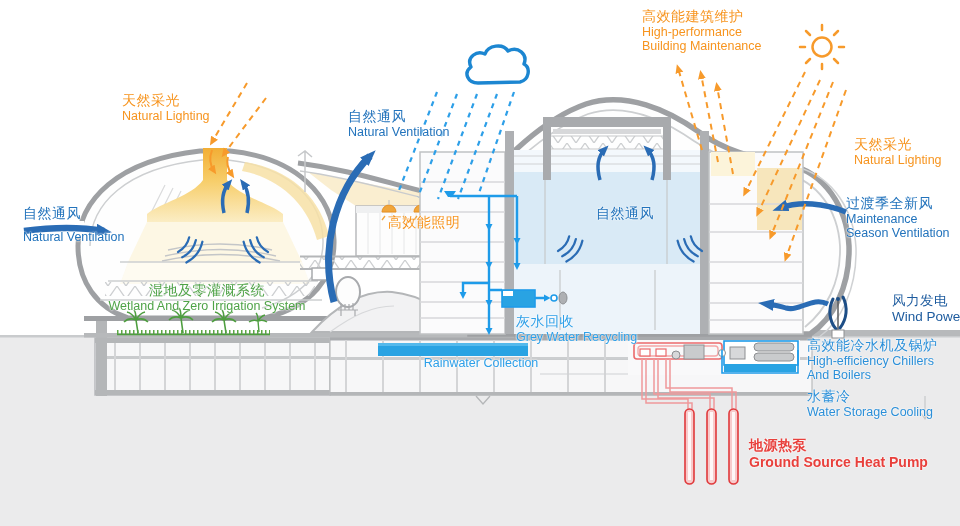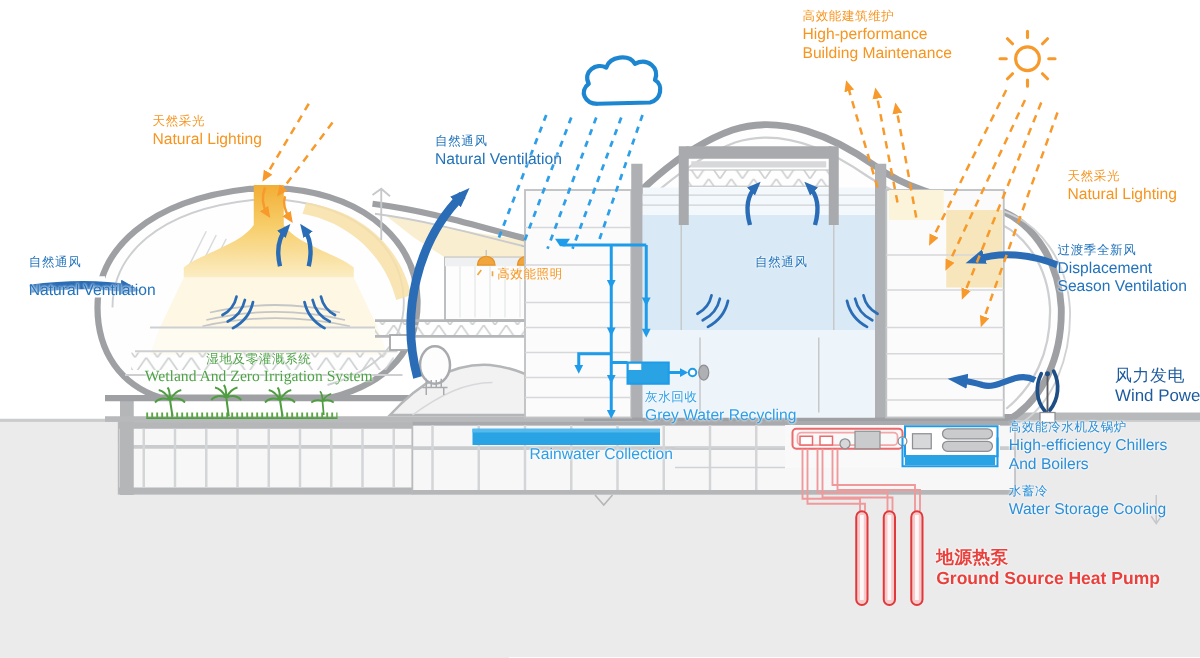--- a/index.html
+++ b/index.html
@@ -1,28 +1,28 @@
 <!DOCTYPE html>
 <html style="--orange: #F7941E; --blue: #2273BC; --sky-blue: #2D9FE8; --mid-blue: #2B8FD8; --navy: #1D5B9E; --green: #4FA347; --red: #E8403C; --water: #29A3E3; --pipe-blue: #1E9BE9; --arrow-blue: #2A6CB5; --outline-gray: #9EA0A3; --ground-gray: #EBEBEC; --glow-yellow: #F5BC3F;"><head>
 <meta charset="utf-8">
 <style>
   html,body{margin:0;padding:0;background:#fff;}
   #stage{position:relative;width:960px;height:526px;overflow:hidden;
          font-family:"Liberation Sans","DejaVu Sans",sans-serif;background:#fff;}
   #drawing{position:absolute;left:0;top:0;}
   .lbl{position:absolute;line-height:1.18;text-shadow:0 0 2px #fff,0 0 2px #fff;white-space:nowrap;}
-  .lbl .zh{font-size:10px;letter-spacing:.5px;}
+  .lbl .zh{font-size:14px;letter-spacing:.5px;}
   .lbl .en{font-size:12.5px;}
   .center{text-align:center;}
   .orange{color:var(--orange);}
   .blue{color:var(--blue);}
   .sky{color:var(--sky-blue);}
   .mid{color:var(--mid-blue);}
   .navy{color:var(--navy);}
-  .green{color:var(--green);font-family:Liberation Serif, serif;}
+  .green{color:var(--green);}
   .red{color:var(--red);}
   .red .zh,.red .en{font-size:14px;font-weight:bold;}
   .navy .zh,.navy .en{font-size:13.5px;margin-left:40px;}
 </style>
 </head>
 <body>
 
 <div id="stage">
 
 <svg id="drawing" width="960" height="526" viewBox="0 0 960 526">
@@ -313,21 +313,21 @@
   <div class="en">Building Maintenance</div>
 </div>
 
 <div class="lbl orange" style="left:854px;top:136px">
   <div class="zh">天然采光</div>
   <div class="en">Natural Lighting</div>
 </div>
 
 <div class="lbl blue" style="left:846px;top:195px">
   <div class="zh">过渡季全新风</div>
-  <div class="en">Displacement</div>
+  <div class="en">Maintenance</div>
   <div class="en">Season Ventilation</div>
 </div>
 
 <div class="lbl blue center" style="left:545px;top:205px;width:160px">
   <div class="zh">自然通风</div>
 </div>
 
 <div class="lbl green center" style="left:102px;top:282px;width:210px">
   <div class="zh">湿地及零灌溉系统</div>
   <div class="en">Wetland And Zero Irrigation System</div>

